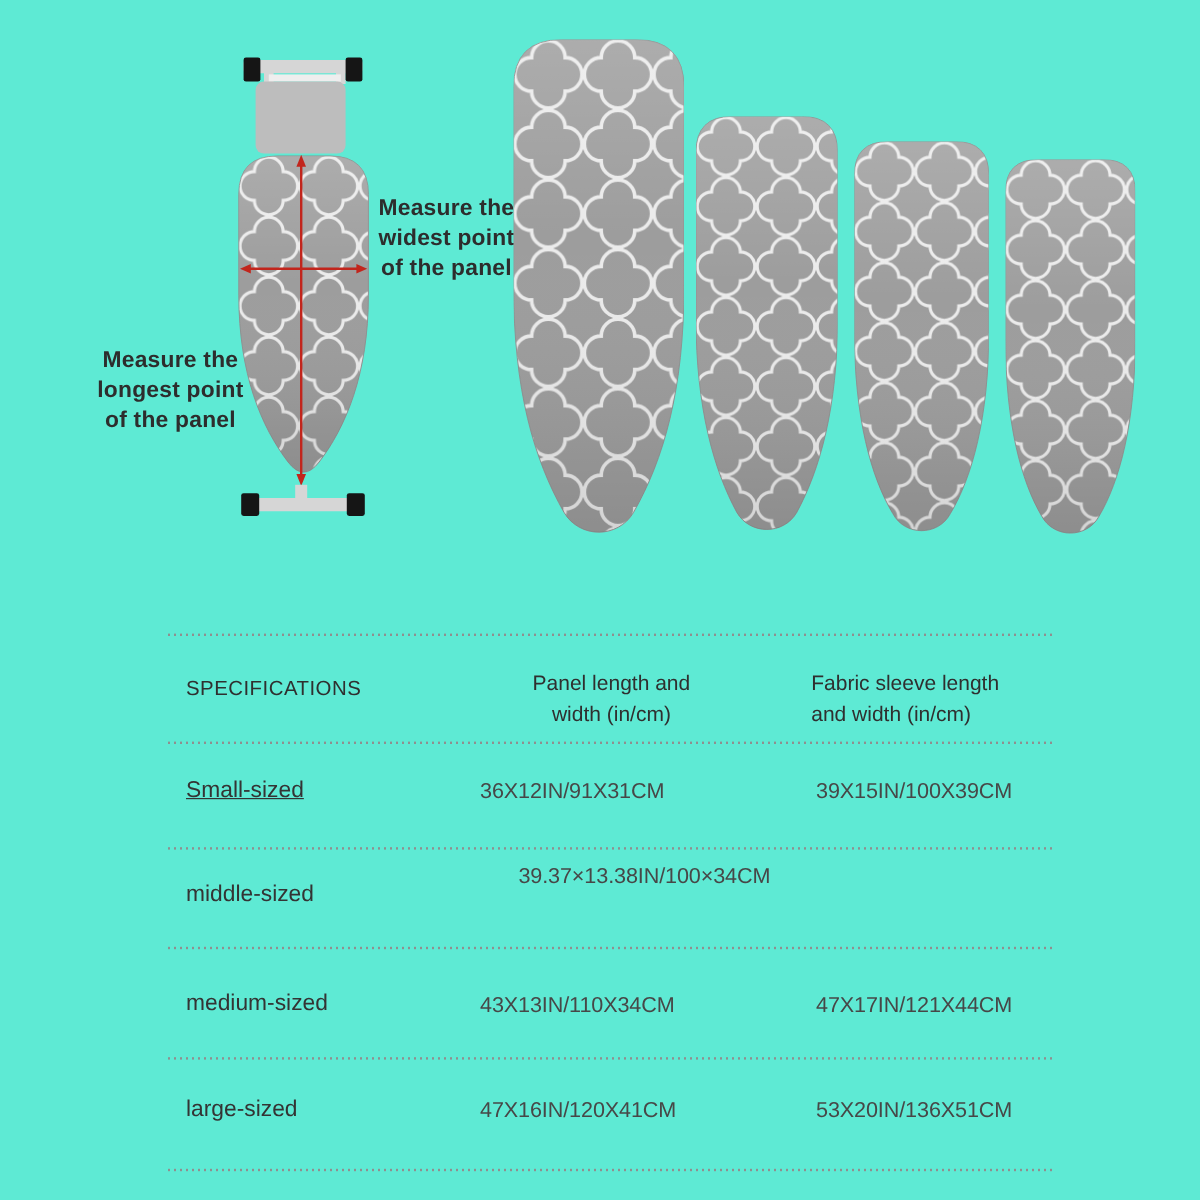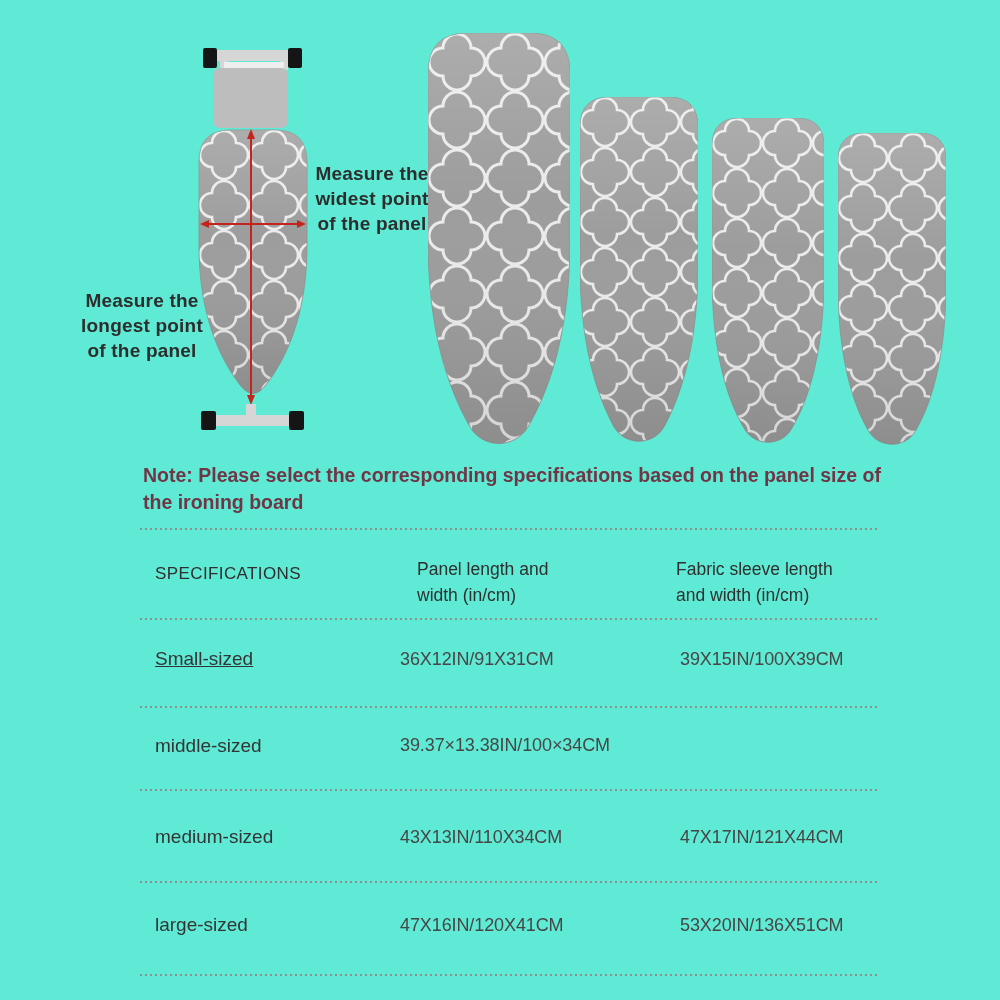--- a/index.html
+++ b/index.html
@@ -112,50 +112,46 @@
   </svg>
   <svg class="abs" style="left:712px;top:118px;" width="112" height="332" viewBox="0 0 112 332">
     <path d="M 28,0 H 84 Q 112,0 112,28 V 158 C 112,230 98,280 80,310 C 70,329 42,329 32,310 C 14,280 0,230 0,158 V 28 Q 0,0 28,0 Z" fill="url(#qfS)" stroke="#8f8f8f" stroke-width="0.8"></path>
     <path d="M 28,0 H 84 Q 112,0 112,28 V 158 C 112,230 98,280 80,310 C 70,329 42,329 32,310 C 14,280 0,230 0,158 V 28 Q 0,0 28,0 Z" fill="url(#shadeV)"></path>
   </svg>
   <svg class="abs" style="left:838px;top:133px;" width="108" height="318" viewBox="0 0 108 318">
     <path d="M 27,0 H 81 Q 108,0 108,27 V 150 C 108,220 95,268 78,297 C 68,316 40,316 30,297 C 13,268 0,220 0,150 V 27 Q 0,0 27,0 Z" fill="url(#qfS)" stroke="#8f8f8f" stroke-width="0.8"></path>
     <path d="M 27,0 H 81 Q 108,0 108,27 V 150 C 108,220 95,268 78,297 C 68,316 40,316 30,297 C 13,268 0,220 0,150 V 27 Q 0,0 27,0 Z" fill="url(#shadeV)"></path>
   </svg>
 
-  <div class="note" style="color:#703646;">
-    <span>Note: Please select the corresponding specifications based on the panel size of</span>
-    <span>the ironing board</span>
-  </div>
 
   <div>
     <div class="sep" style="top:528px;"></div>
 
     <div class="spec-th">SPECIFICATIONS</div>
-    <div class="th" style="left:417px;top:556px;width:185px;">
+    <div class="th" style="left:417px;top:556px;width:185px;text-align:center;">
       <span>Panel length and</span>
       <span>width (in/cm)</span>
     </div>
     <div class="th" style="left:676px;top:556px;width:200px;">
       <span>Fabric sleeve length</span>
       <span>and width (in/cm)</span>
     </div>
 
     <div class="sep" style="top:618px;"></div>
 
     <div>
       <span class="cell-size" style="top:648px;text-decoration:underline;">Small-sized</span>
       <span class="cell-val col2" style="top:649px;">36X12IN/91X31CM</span>
       <span class="cell-val col3" style="top:649px;">39X15IN/100X39CM</span>
     </div>
     <div class="sep" style="top:706px;"></div>
 
     <div>
       <span class="cell-size" style="top:735px;">middle-sized</span>
-      <span class="cell-val col2" style="top:735px;">39.37×13.38IN/100×34CM</span>
+      <span class="cell-val col2" style="top:720px;margin-left:32px;">39.37×13.38IN/100×34CM</span>
       <span class="cell-val col3" style="top:736px;"></span>
     </div>
     <div class="sep" style="top:789px;"></div>
 
     <div>
       <span class="cell-size" style="top:826px;">medium-sized</span>
       <span class="cell-val col2" style="top:827px;">43X13IN/110X34CM</span>
       <span class="cell-val col3" style="top:827px;text-align:center;">47X17IN/121X44CM</span>
     </div>
     <div class="sep" style="top:881px;"></div>

